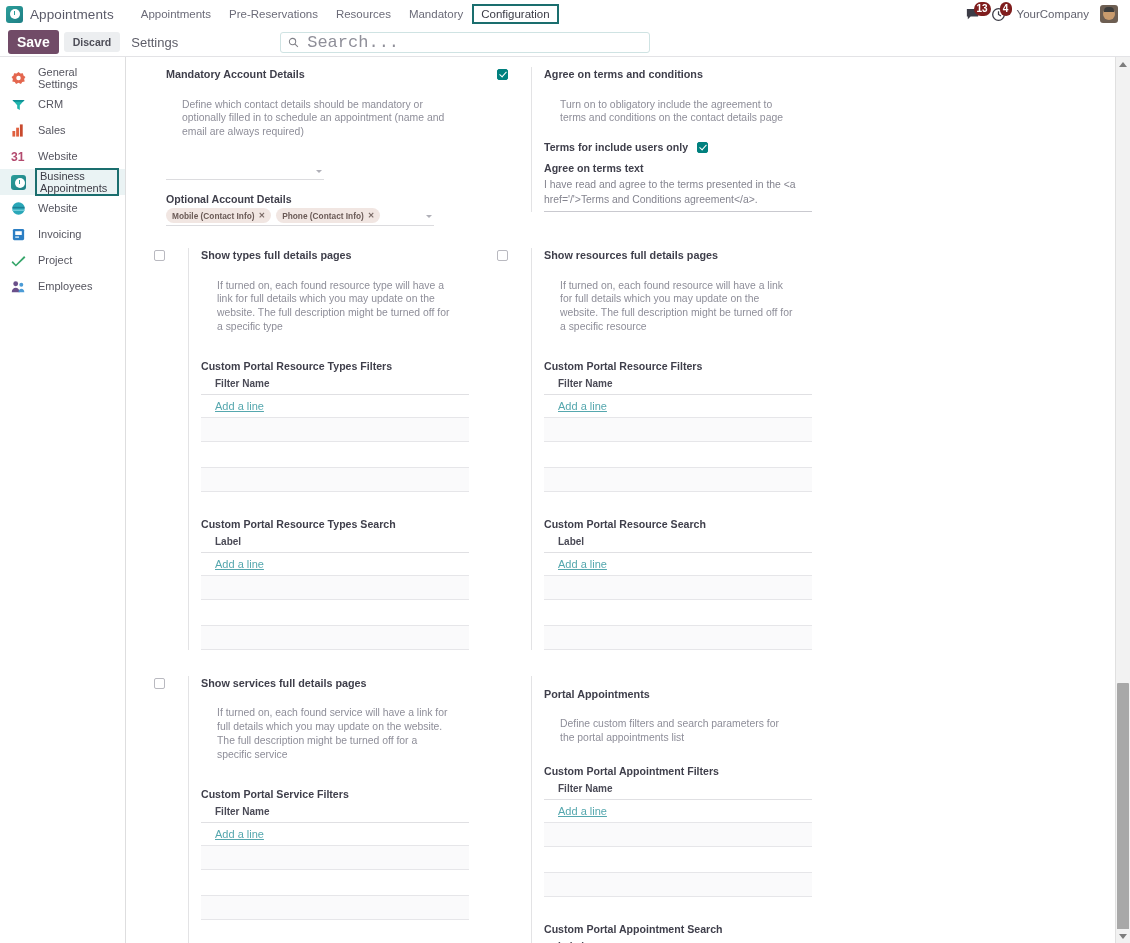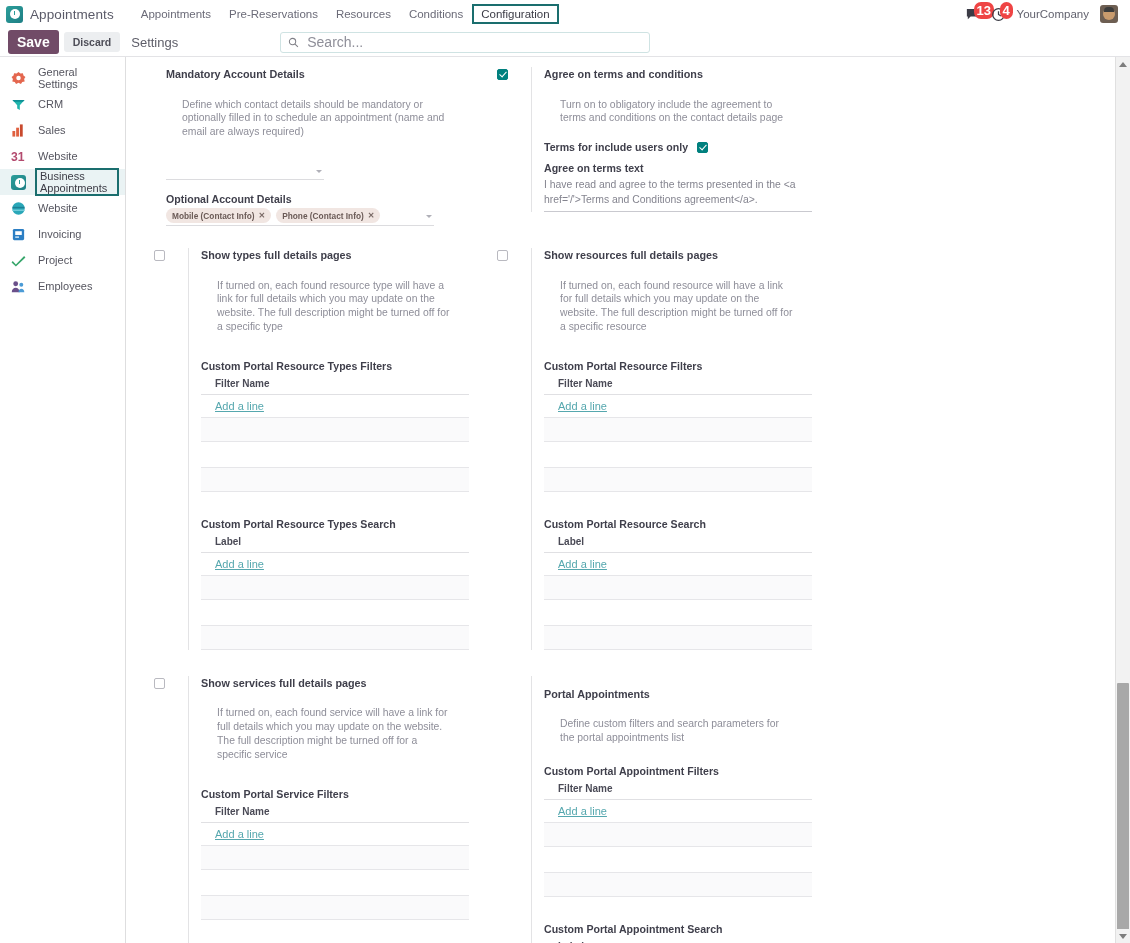--- a/index.html
+++ b/index.html
@@ -73,23 +73,23 @@
     margin-left: auto;
     display: flex;
     align-items: center;
     gap: 11px;
     padding-right: 4px;
   }
   .icon-badge { position: relative; display: flex; align-items: center; }
   .badge {
     position: absolute;
     top: -5px; left: 9px;
-    background: #ef4444;
+    background: #7f1d1d;
     color: #fff;
-    font-size: 13px;
+    font-size: 10px;
     line-height: 1;
     padding: 2px 3px 2.5px 3px;
     border-radius: 7px;
     font-weight: bold;
     min-width: 12px;
     text-align: center;
   }
   .company-name { font-size: 11.5px; color: #62626e; }
   .avatar {
     width: 18px; height: 18px;
@@ -156,24 +156,24 @@
   }
   .search-icon {
     width: 11px; height: 11px;
     margin-right: 6px;
     flex: none;
     opacity: .75;
   }
   .search-input {
     border: none;
     outline: none;
-    font-size: 14px;
+    font-size: 17px;
     color: #7a7a86;
     flex: 1;
-    font-family: Liberation Sans, sans-serif;
+    font-family: Liberation Mono, monospace;
     background: transparent;
   }
   .search-input::placeholder { color: #8f8f99; }
 
   
   .app-body {
     display: flex;
     height: calc(943px - 57px);
     position: relative;
   }
@@ -427,21 +427,21 @@
 
 <div class="navbar">
   <div class="brand">
     <span class="brand-icon"></span>
     <span class="brand-name">Appointments</span>
   </div>
   <div class="nav-items">
     <div class="nav-item">Appointments</div>
     <div class="nav-item">Pre-Reservations</div>
     <div class="nav-item">Resources</div>
-    <div class="nav-item">Conditions</div>
+    <div class="nav-item">Mandatory</div>
     <div class="nav-item active">Configuration</div>
   </div>
   <div class="nav-right">
     <div class="icon-badge">
       <svg class="app-ico" viewBox="0 0 16 16">
         <path d="M2 2h12v8H6l-3 3v-3H2z" fill="#3c3c46"></path>
       </svg>
       <span class="badge">13</span>
     </div>
     <div class="icon-badge">

